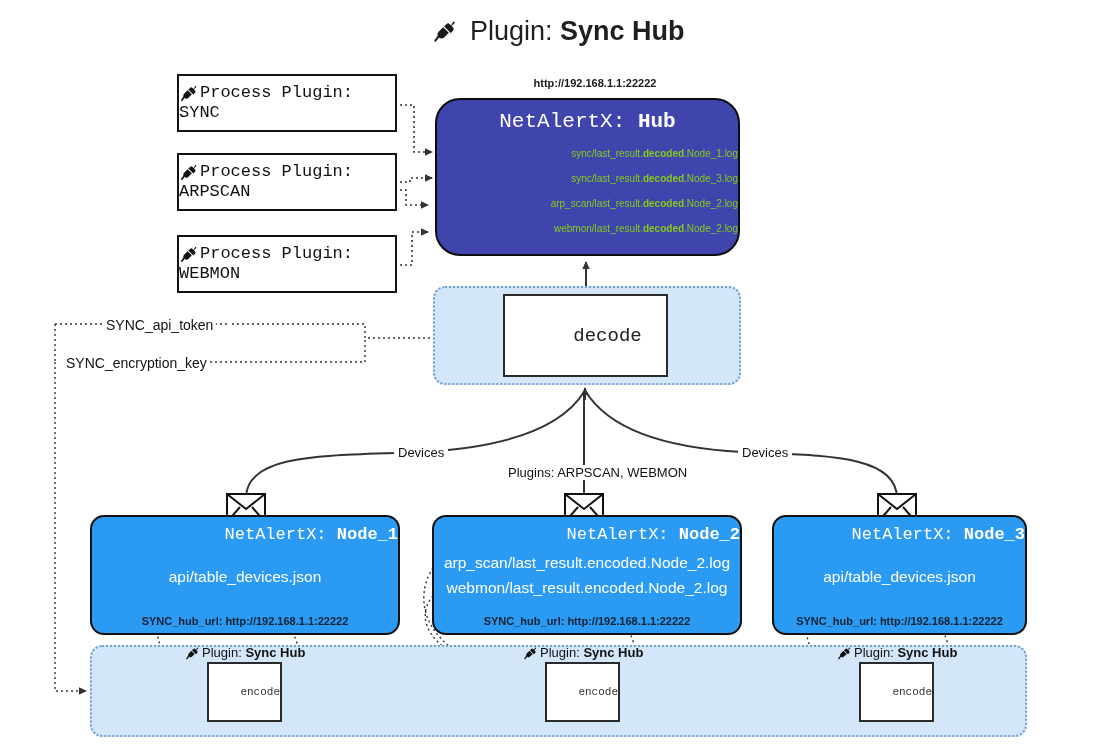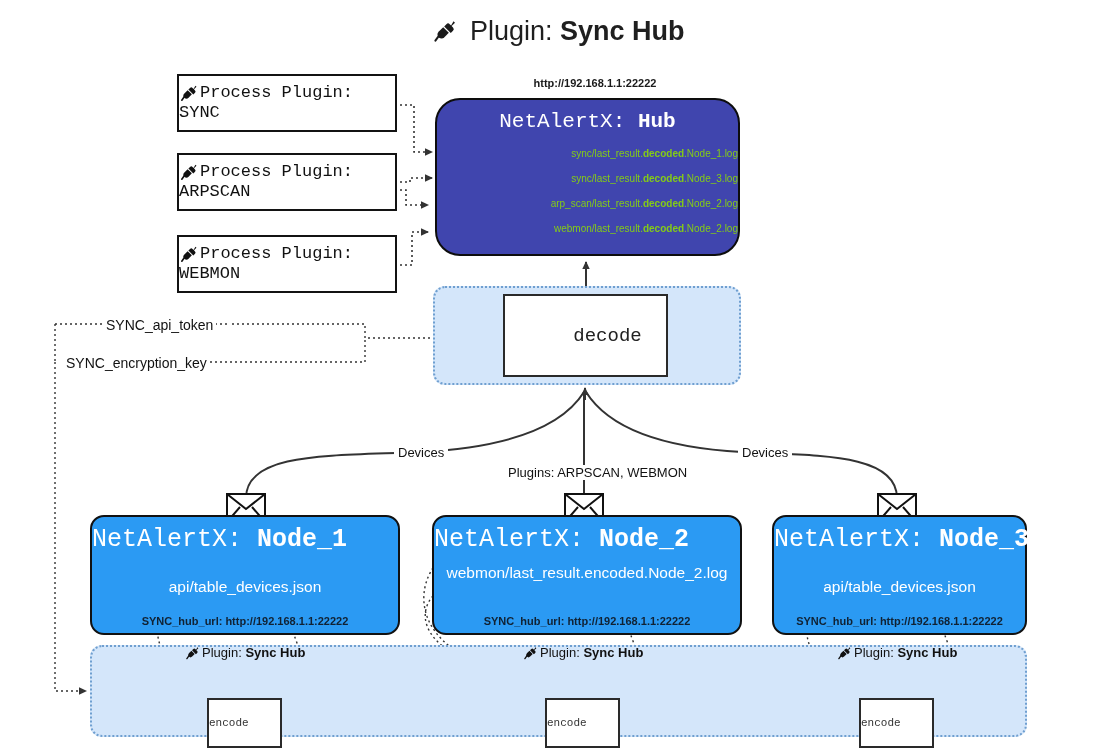--- a/index.html
+++ b/index.html
@@ -140,23 +140,23 @@
   
   .node {
     height: 120px;
     background: #2B9AF3;
     border: 2px solid #111111;
     border-radius: 14px;
     color: #ffffff;
     padding-top: 8px;
   }
   .node .node-title {
-    text-align: left;
+    text-align: right;
     font-family: "Liberation Mono", "DejaVu Sans Mono", monospace;
-    font-size: 25px;
+    font-size: 17px;
     white-space: nowrap;
     margin-bottom: 6px;
   }
   .node .node-title .b { font-weight: 700; }
   .node .node-line {
     text-align: center;
     font-size: 15.5px;
     line-height: 25px;
     white-space: nowrap;
     color: #ffffff;
@@ -191,28 +191,27 @@
   .strip-label {
     font-size: 13px;
     color: #111;
     white-space: nowrap;
     display: flex;
     align-items: center;
   }
   .strip-label .b { font-weight: 700; }
   .strip-label .plug { margin-right: 2px; vertical-align: -2px; }
   .encode-box {
-    width: 75px; height: 50px;
+    width: 75px; height: 60px;
     background: #ffffff;
     border: 2px solid #2a2a2a;
-    display: flex; align-items: center; justify-content: flex-start;
+    display: flex; align-items: center; justify-content: flex-end;
     font-family: "Liberation Mono", "DejaVu Sans Mono", monospace;
     font-size: 11px;
     color: #333;
-    margin-top: 36px;
   }
   #strip-lbl-1 { left: 185px; top: 645px; }
   #strip-lbl-2 { left: 523px; top: 645px; }
   #strip-lbl-3 { left: 837px; top: 645px; }
   #enc1 { left: 207px; top: 662px; }
   #enc2 { left: 545px; top: 662px; }
   #enc3 { left: 859px; top: 662px; }
 </style>
 </head>
 <body>
@@ -371,20 +370,21 @@
     </div>
     <div class="node-line">api/table_devices.json</div>
     <div class="node-foot">SYNC_hub_url: http://192.168.1.1:22222</div>
   </div>
 
   <div id="node2" class="abs node">
     <div class="node-title">
       <span>NetAlertX:</span>
       <span class="b">Node_2</span>
     </div>
+    <div class="node-line">arp_scan/last_result.encoded.Node_2.log</div>
     <div class="node-line">webmon/last_result.encoded.Node_2.log</div>
     <div class="node-foot">SYNC_hub_url: http://192.168.1.1:22222</div>
   </div>
 
   <div id="node3" class="abs node">
     <div class="node-title">
       <span>NetAlertX:</span>
       <span class="b">Node_3</span>
     </div>
     <div class="node-line">api/table_devices.json</div>

